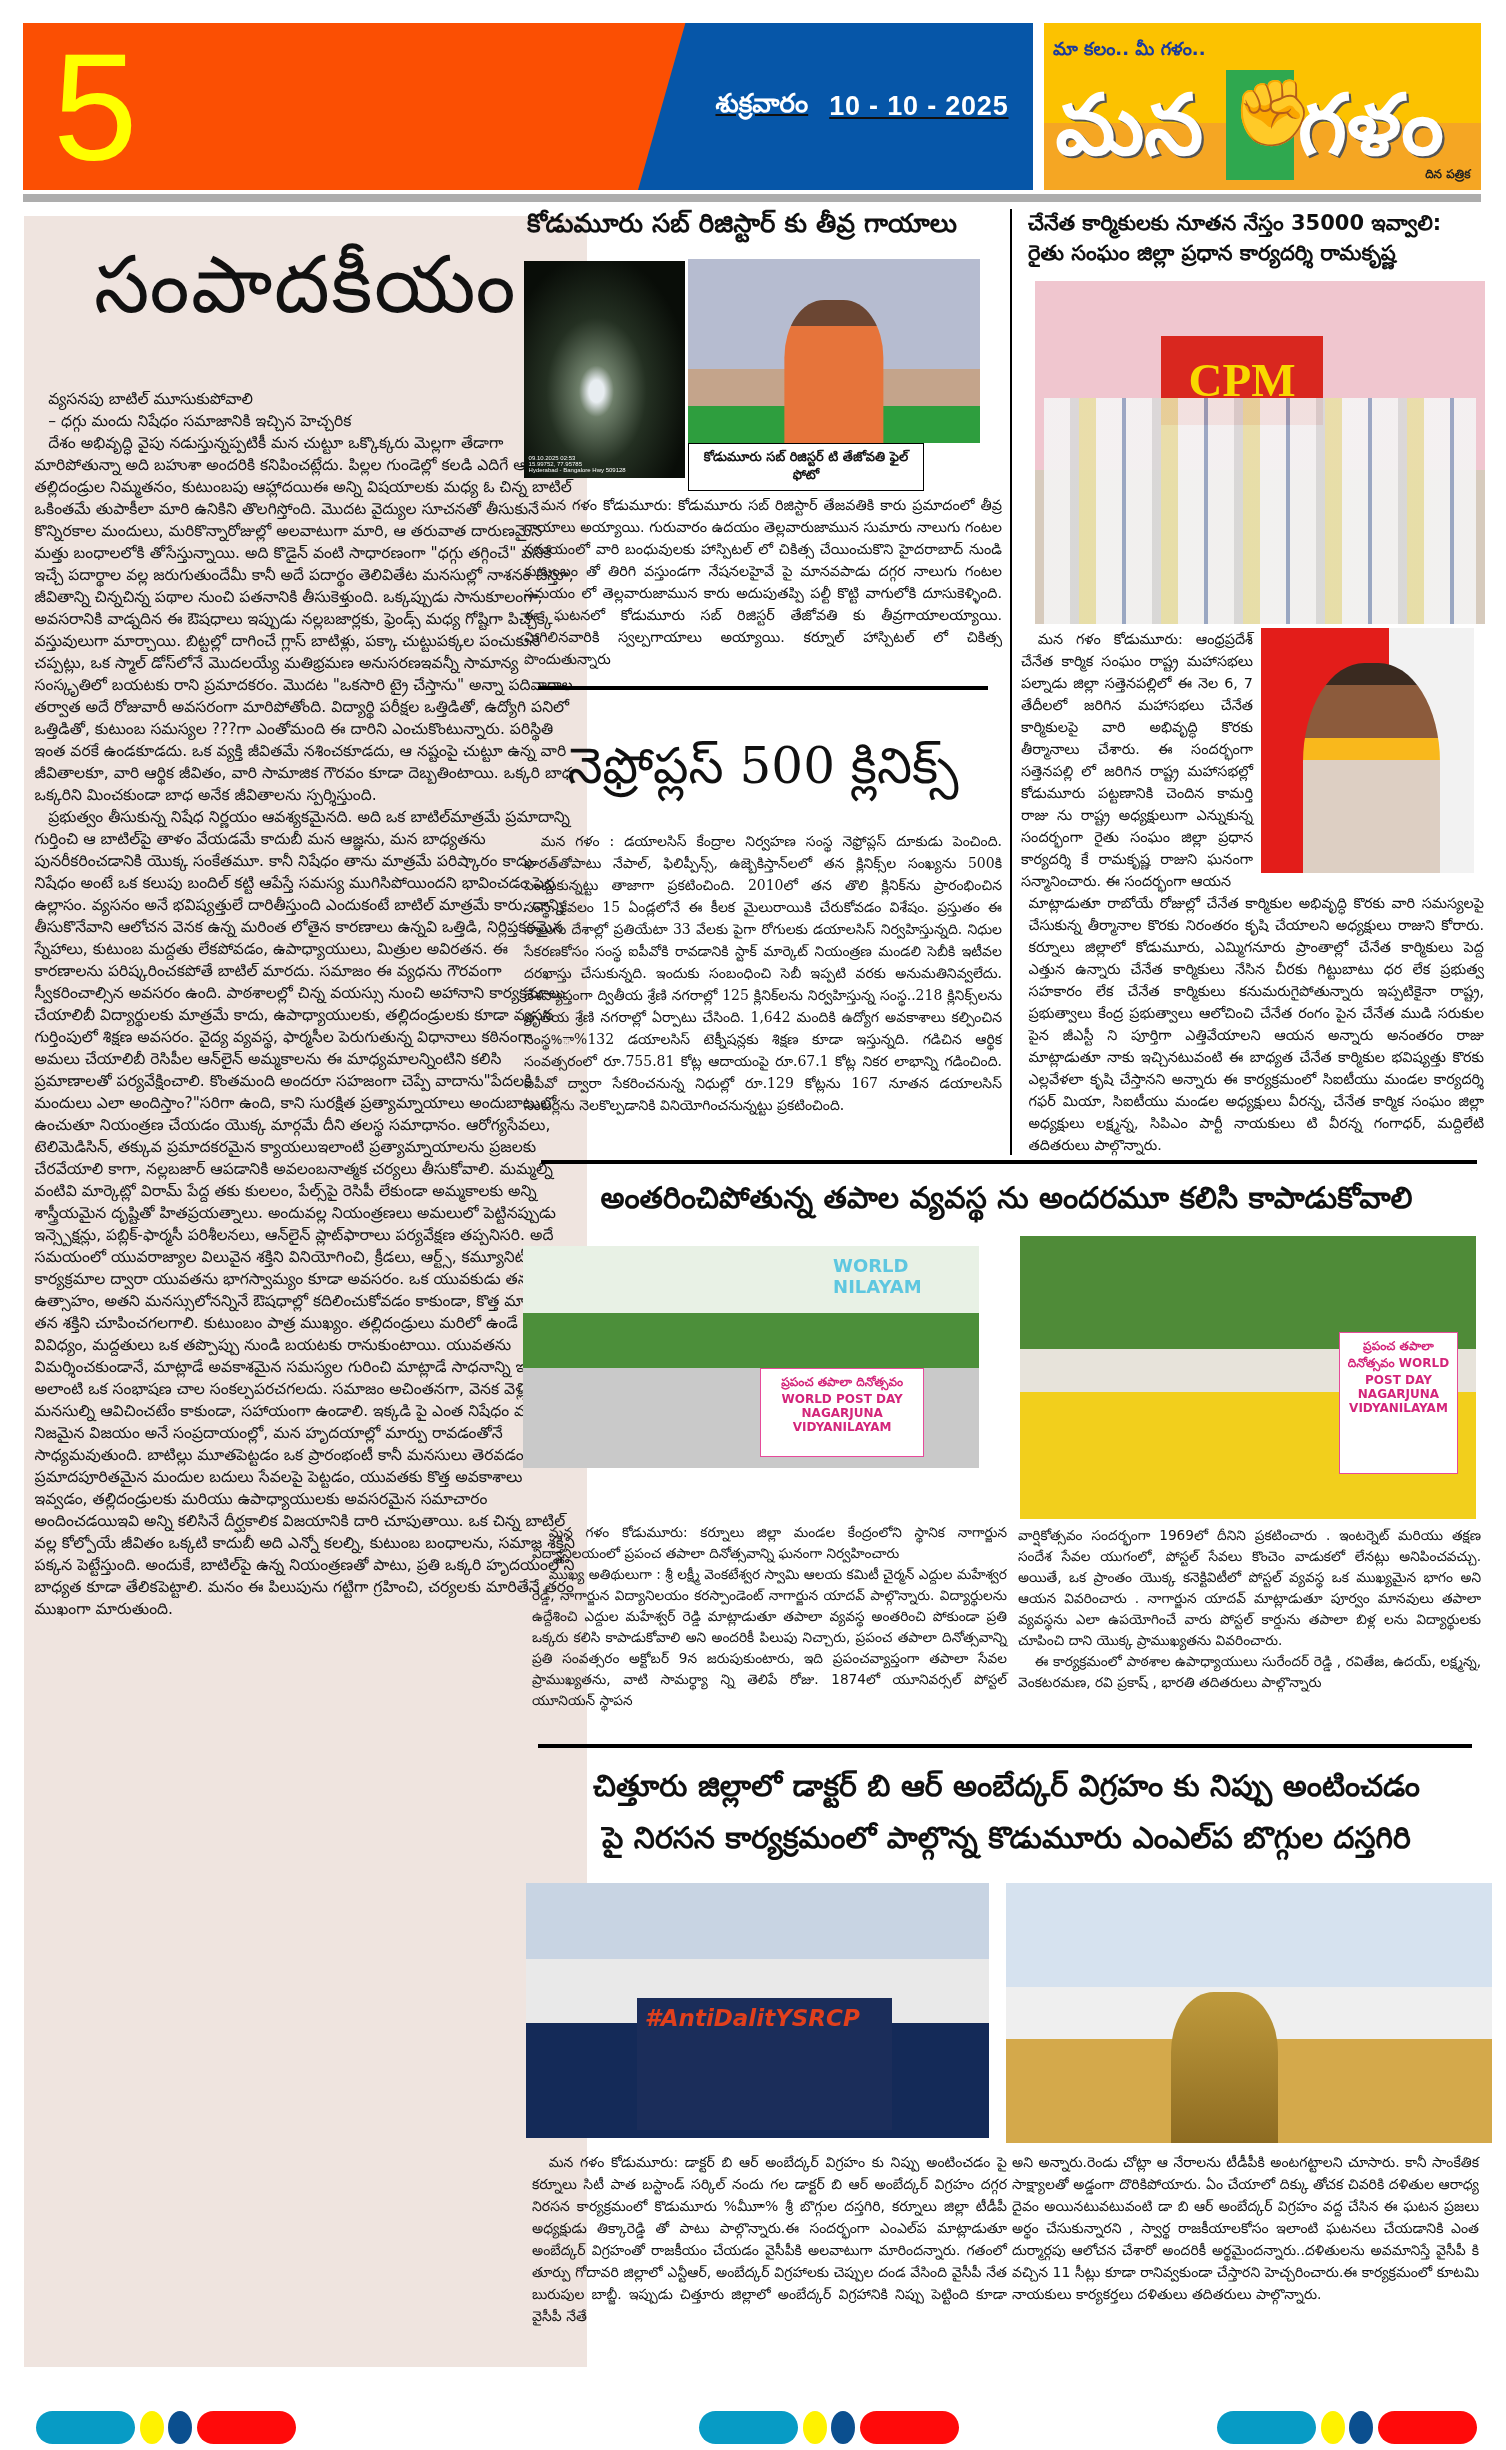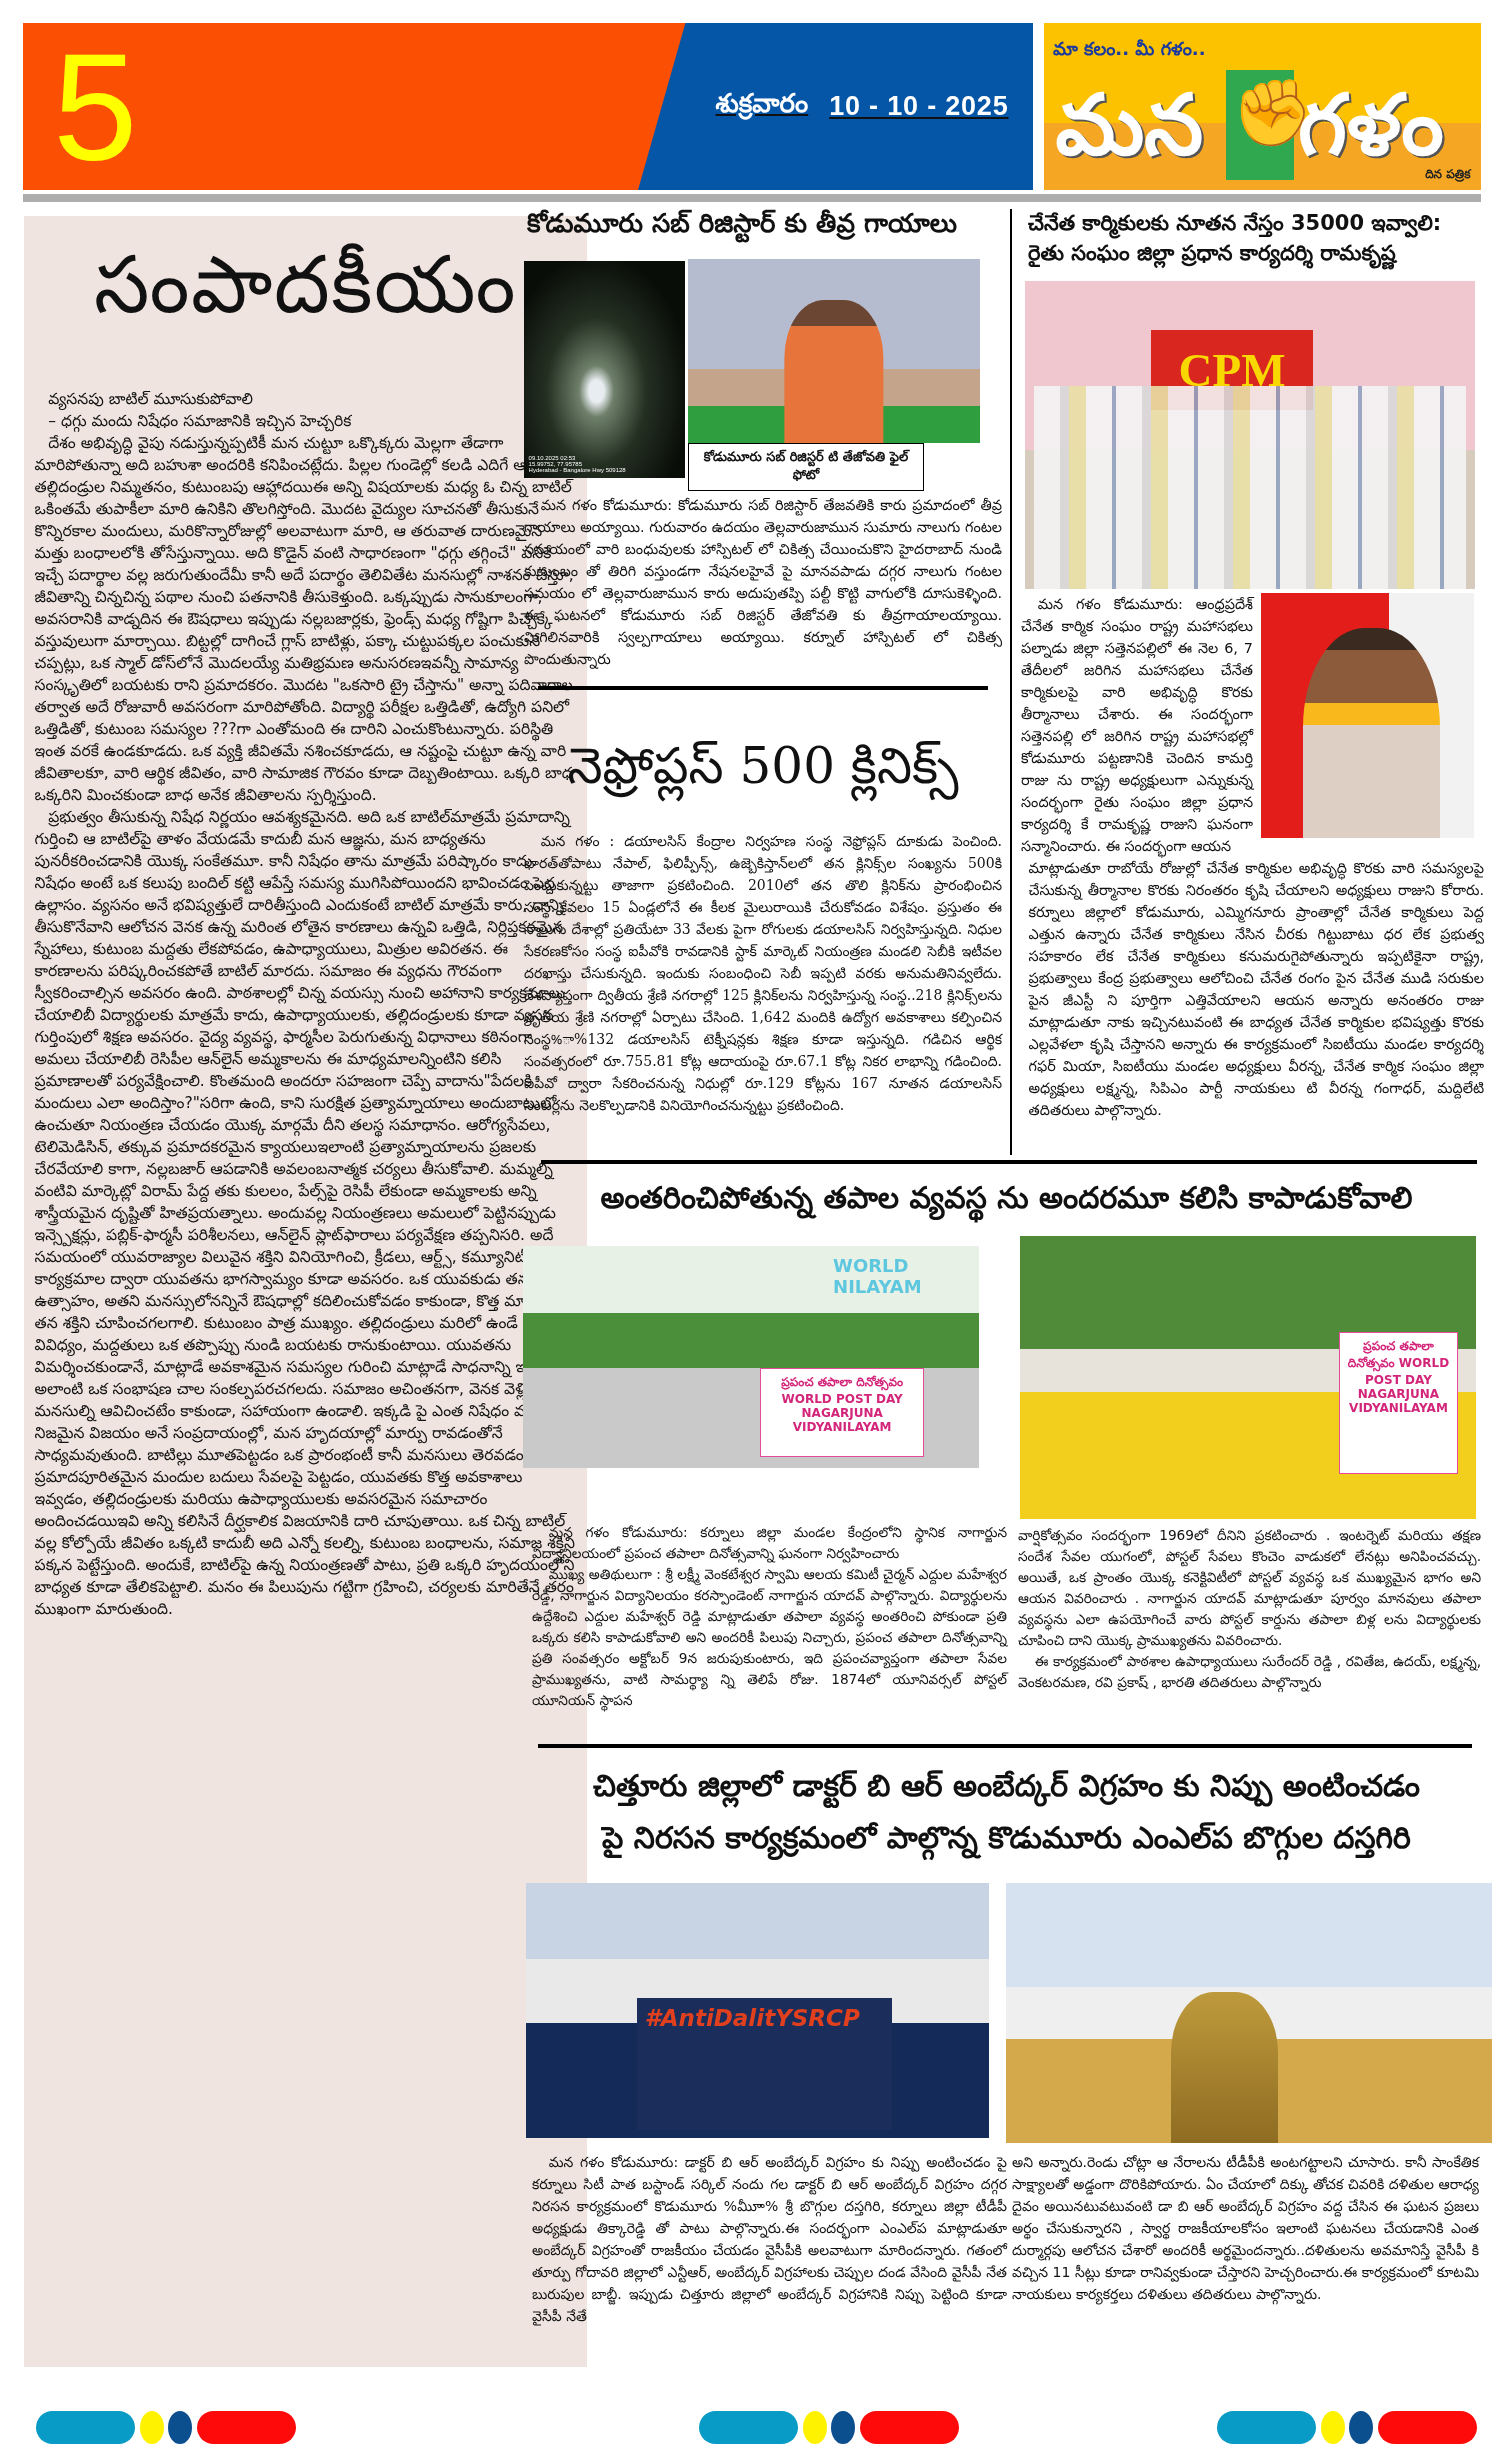--- a/index.html
+++ b/index.html
@@ -112,21 +112,21 @@
 
 <section class="col-mid" style="top:737px;">
   <h2 style="font-size:50px; font-weight:400; text-align:center; font-family:'DejaVu Serif',serif; margin-bottom:23px;">నెఫ్రోప్లస్ 500 క్లినిక్స్</h2>
   <p class="body-text" style="font-family:'DejaVu Serif',serif; font-size:14px;">మన గళం : డయాలసిస్ కేంద్రాల నిర్వహణ సంస్థ నెఫ్రోప్లస్ దూకుడు పెంచింది. భారత్‌తోపాటు నేపాల్, ఫిలిప్పీన్స్, ఉజ్బెకిస్తాన్‌లలో తన క్లినిక్స్‌ల సంఖ్యను 500కి పెంచుకున్నట్టు తాజాగా ప్రకటించింది. 2010లో తన తొలి క్లినిక్‌ను ప్రారంభించిన సంస్థ..కేవలం 15 ఏండ్లలోనే ఈ కీలక మైలురాయికి చేరుకోవడం విశేషం. ప్రస్తుతం ఈ నాలుగు దేశాల్లో ప్రతియేటా 33 వేలకు పైగా రోగులకు డయాలసిస్ నిర్వహిస్తున్నది. నిధుల సేకరణకోసం సంస్థ ఐపీవోకి రావడానికి స్టాక్ మార్కెట్ నియంత్రణ మండలి సెబీకి ఇటీవల దరఖాస్తు చేసుకున్నది. ఇందుకు సంబంధించి సెబీ ఇప్పటి వరకు అనుమతినివ్వలేదు. దేశవ్యాప్తంగా ద్వితీయ శ్రేణి నగరాల్లో 125 క్లినిక్‌లను నిర్వహిస్తున్న సంస్థ..218 క్లినిక్స్‌లను తృతీయ శ్రేణి నగరాల్లో ఏర్పాటు చేసింది. 1,642 మందికి ఉద్యోగ అవకాశాలు కల్పించిన సంస్థ%ా%132 డయాలసిస్ టెక్నీషన్లకు శిక్షణ కూడా ఇస్తున్నది. గడిచిన ఆర్థిక సంవత్సరంలో రూ.755.81 కోట్ల ఆదాయంపై రూ.67.1 కోట్ల నికర లాభాన్ని గడించింది. ఐపీవో ద్వారా సేకరించనున్న నిధుల్లో రూ.129 కోట్లను 167 నూతన డయాలసిస్ సెంటర్లను నెలకొల్పడానికి వినియోగించనున్నట్టు ప్రకటించింది.</p>
 </section>
 
 <div class="vrule" style="left:1010px; top:209px; height:946px;"></div>
 
 <section class="col-right">
   <h2 class="headline" style="font-size:21px; margin:3px 0 12px 7px;">చేనేత కార్మికులకు నూతన నేస్తం 35000 ఇవ్వాలి: రైతు సంఘం జిల్లా ప్రధాన కార్యదర్శి రామకృష్ణ</h2>
-  <div class="photo ph-cpm" style="width:450px; height:308px; margin-left:4px;">
+  <div class="photo ph-cpm" style="width:450px; height:343px; margin-left:14px;">
     <div class="ph-cpm-banner">CPM</div>
     <div class="ph-people"></div>
   </div>
   <div style="display:flex; gap:7.6px; margin-top:4.6px;">
     <p class="body-text" style="width:232px;">మన గళం కోడుమూరు: ఆంధ్రప్రదేశ్ చేనేత కార్మిక సంఘం రాష్ట్ర మహాసభలు పల్నాడు జిల్లా సత్తెనపల్లిలో ఈ నెల 6, 7 తేదీలలో జరిగిన మహాసభలు చేనేత కార్మికులపై వారి అభివృద్ధి కొరకు తీర్మానాలు చేశారు. ఈ సందర్భంగా సత్తెనపల్లి లో జరిగిన రాష్ట్ర మహాసభల్లో కోడుమూరు పట్టణానికి చెందిన కామర్తి రాజు ను రాష్ట్ర అధ్యక్షులుగా ఎన్నుకున్న సందర్భంగా రైతు సంఘం జిల్లా ప్రధాన కార్యదర్శి కే రామకృష్ణ రాజుని ఘనంగా సన్మానించారు. ఈ సందర్భంగా ఆయన</p>
     <div class="photo ph-portrait" style="width:213px; height:245px;">
       <div class="ph-portrait-man"></div>
     </div>
   </div>
   <p class="body-text" style="text-indent:0; margin-left:7.6px;">మాట్లాడుతూ రాబోయే రోజుల్లో చేనేత కార్మికుల అభివృద్ధి కొరకు వారి సమస్యలపై చేసుకున్న తీర్మానాల కొరకు నిరంతరం కృషి చేయాలని అధ్యక్షులు రాజుని కోరారు. కర్నూలు జిల్లాలో కోడుమూరు, ఎమ్మిగనూరు ప్రాంతాల్లో చేనేత కార్మికులు పెద్ద ఎత్తున ఉన్నారు చేనేత కార్మికులు నేసిన చీరకు గిట్టుబాటు ధర లేక ప్రభుత్వ సహకారం లేక చేనేత కార్మికులు కనుమరుగైపోతున్నారు ఇప్పటికైనా రాష్ట్ర, ప్రభుత్వాలు కేంద్ర ప్రభుత్వాలు ఆలోచించి చేనేత రంగం పైన చేనేత ముడి సరుకుల పైన జీఎస్టీ ని పూర్తిగా ఎత్తివేయాలని ఆయన అన్నారు అనంతరం రాజు మాట్లాడుతూ నాకు ఇచ్చినటువంటి ఈ బాధ్యత చేనేత కార్మికుల భవిష్యత్తు కొరకు ఎల్లవేళలా కృషి చేస్తానని అన్నారు ఈ కార్యక్రమంలో సిఐటీయు మండల కార్యదర్శి గఫర్ మియా, సిఐటీయు మండల అధ్యక్షులు వీరన్న, చేనేత కార్మిక సంఘం జిల్లా అధ్యక్షులు లక్ష్మన్న, సిపిఎం పార్టీ నాయకులు టి వీరన్న గంగాధర్, మద్దిలేటి తదితరులు పాల్గొన్నారు.</p>

